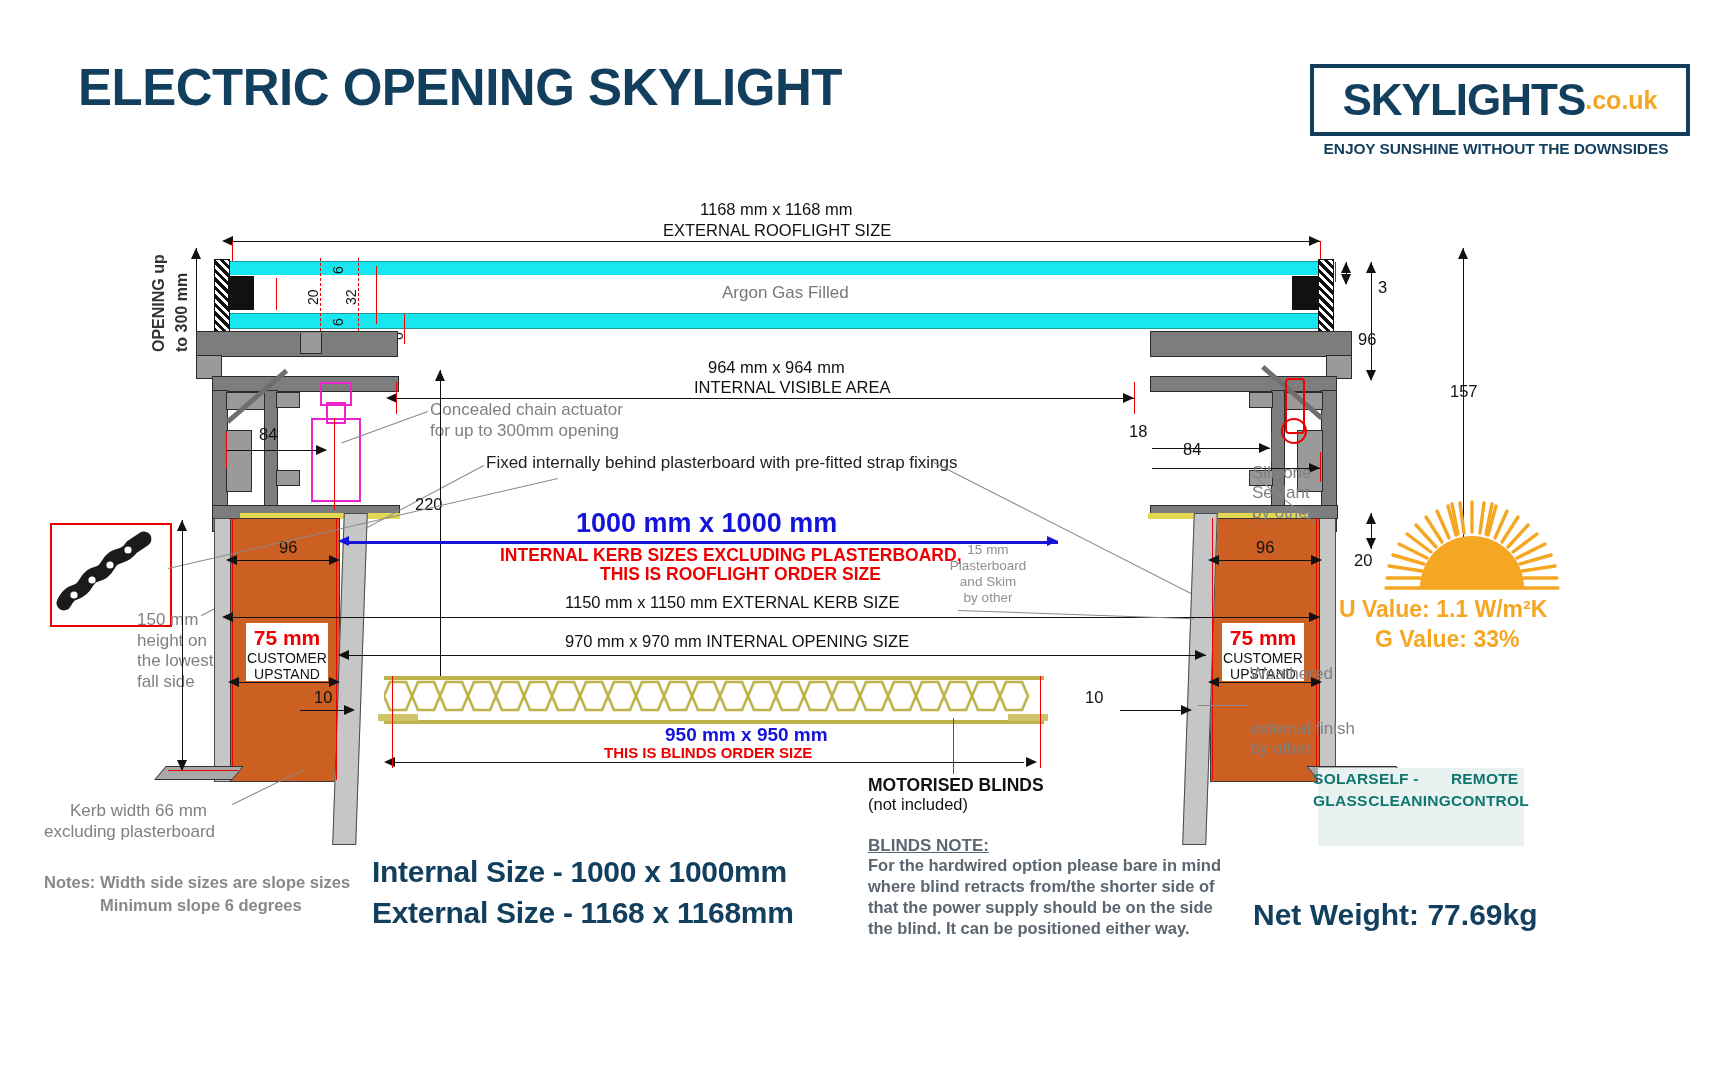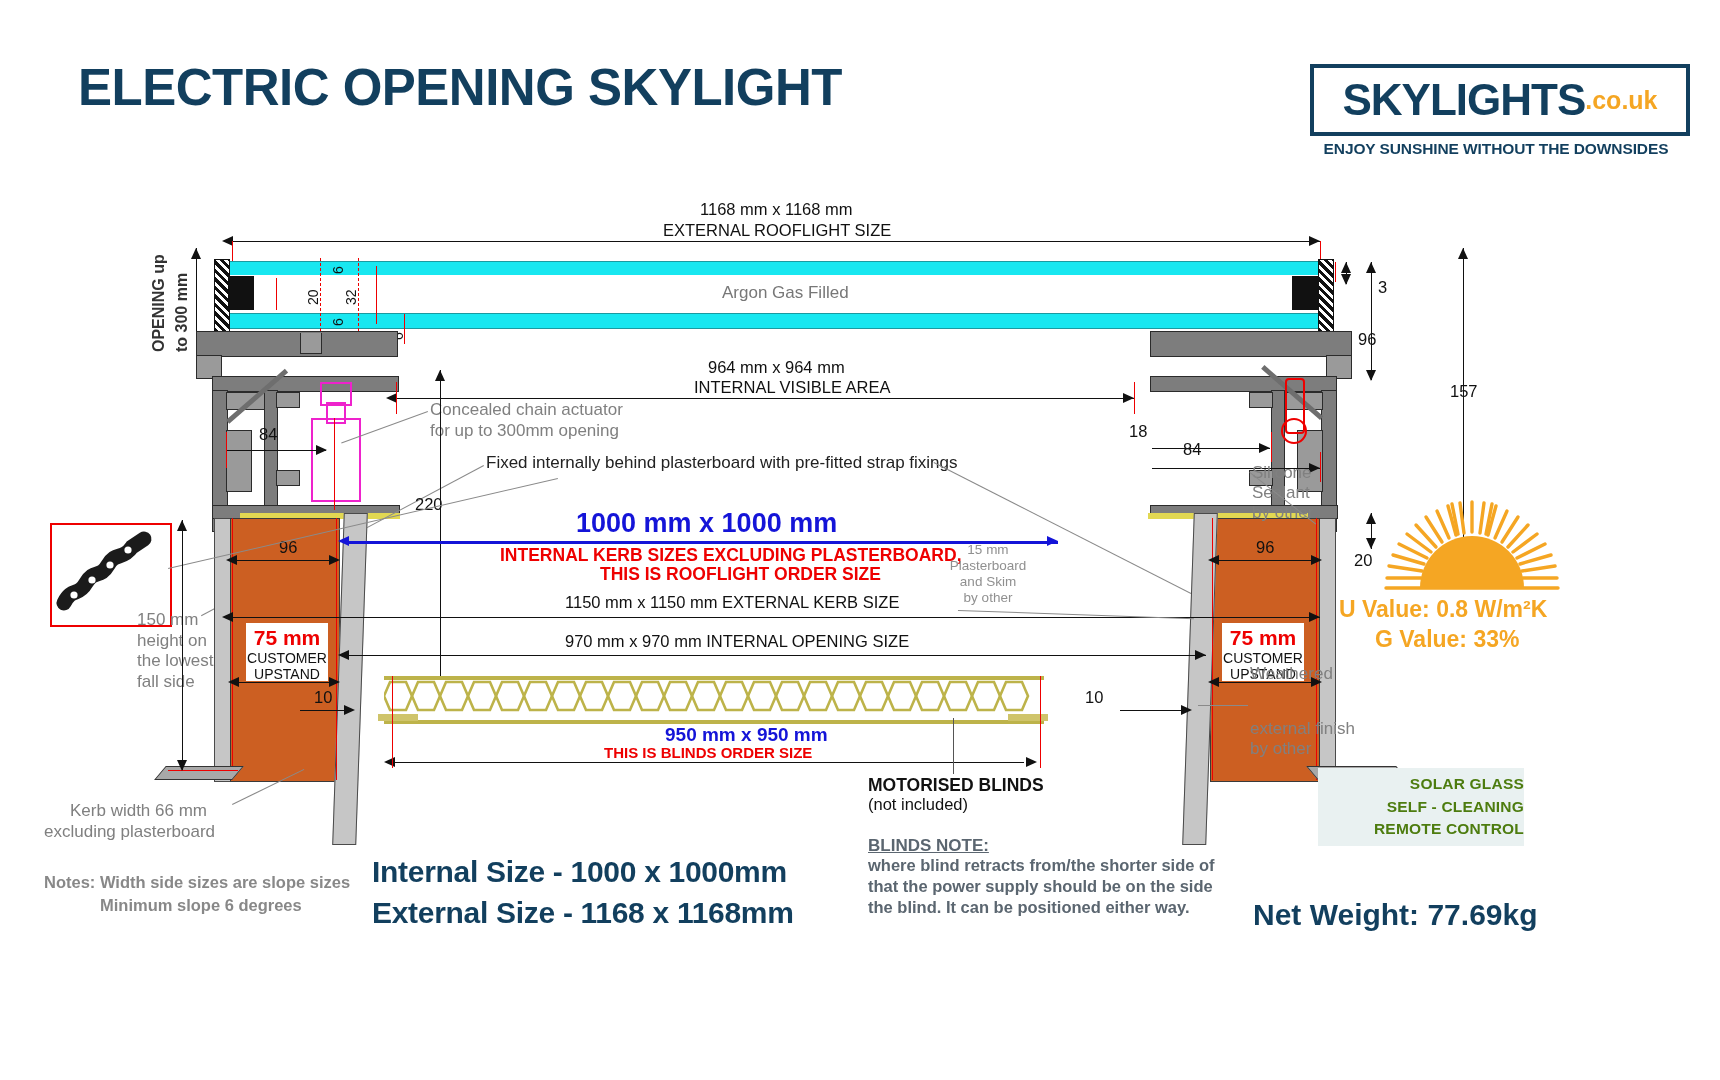--- a/index.html
+++ b/index.html
@@ -69,22 +69,22 @@
 
   
   .vtext{transform:rotate(-90deg);transform-origin:0 0;white-space:nowrap;}
 
   
   #sun-wrap{left:1352px;top:492px;width:240px;height:120px;}
 
   
   #solar-box{
     left:1318px;top:768px;width:206px;height:78px;background:#e9f1f1;
-    display:flex;flex-direction:column;align-items:flex-end;justify-content:center;
-    font-size:15.5px;font-weight:bold;color:#4d7c0f;line-height:1.45;letter-spacing:.2px;
+    display:flex;flex-direction:row;align-items:flex-start;justify-content:center;
+    font-size:15.5px;font-weight:bold;color:#0f766e;line-height:1.45;letter-spacing:.2px;
   }
   .uvalue{font-size:23px;font-weight:bold;color:#f5a623;}
 
   .bold-navy{font-size:30px;font-weight:bold;color:#123f5e;letter-spacing:-.3px;}
   .blinds-note-body{font-size:16.5px;font-weight:bold;color:#5b6670;line-height:1.28;}
   #net-weight{font-size:30px;font-weight:bold;color:#123f5e;}
 
   
   #strap-box{left:50px;top:523px;width:118px;height:100px;border:2px solid #ee0000;background:#fff;}
 
@@ -418,35 +418,36 @@
         <line x1="203" y1="74" x2="170" y2="79"></line>
       <line x1="35" y1="86" x2="69" y2="86"></line>
         <line x1="205" y1="86" x2="171" y2="86"></line>
       <line x1="100" y1="12" x2="106" y2="42"></line>
         <line x1="140" y1="12" x2="134" y2="42"></line>
     </g>
     <path d="M68,96 A52,52 0 0 1 172,96 Z" fill="#f5a623"></path>
     <line x1="34" y1="96" x2="206" y2="96" stroke="#f5a623" stroke-width="3.4" stroke-linecap="round"></line>
   </svg>
 </div>
-<div class="abs nw uvalue" style="left:1339px;top:596px;">U Value: 0.8 W/m²K</div>
+<div class="abs nw uvalue" style="left:1339px;top:596px;">U Value: 1.1 W/m²K</div>
 <div class="abs nw uvalue" style="left:1375px;top:626px;">G Value: 33%</div>
 
 <div class="abs" id="solar-box">
   <div>SOLAR GLASS</div>
   <div>SELF - CLEANING</div>
   <div>REMOTE CONTROL</div>
 </div>
 
 <div class="abs nw" style="left:44px;top:873px;font-size:16.5px;font-weight:bold;color:#888;">Notes: Width side sizes are slope sizes</div>
 <div class="abs nw" style="left:100px;top:896px;font-size:16.5px;font-weight:bold;color:#888;">Minimum slope 6 degrees</div>
 
 <div class="abs nw bold-navy" style="left:372px;top:855px;">Internal Size  - 1000 x 1000mm</div>
 <div class="abs nw bold-navy" style="left:372px;top:896px;">External Size - 1168 x 1168mm</div>
 
 <div class="abs nw" style="left:868px;top:836px;font-size:17px;font-weight:bold;color:#5b6670;text-decoration:underline;">BLINDS NOTE:</div>
 <div class="abs blinds-note-body" style="left:868px;top:855px;width:360px;">
+  <div class="nw">For the hardwired option please bare in mind</div>
   <div class="nw">where blind retracts from/the shorter side of</div>
   <div class="nw">that the power supply should be on the side</div>
   <div class="nw">the blind. It can be positioned either way.</div>
 </div>
 
 <div class="abs nw" id="net-weight" style="left:1253px;top:898px;">Net Weight: 77.69kg</div>
 
 </body></html>

